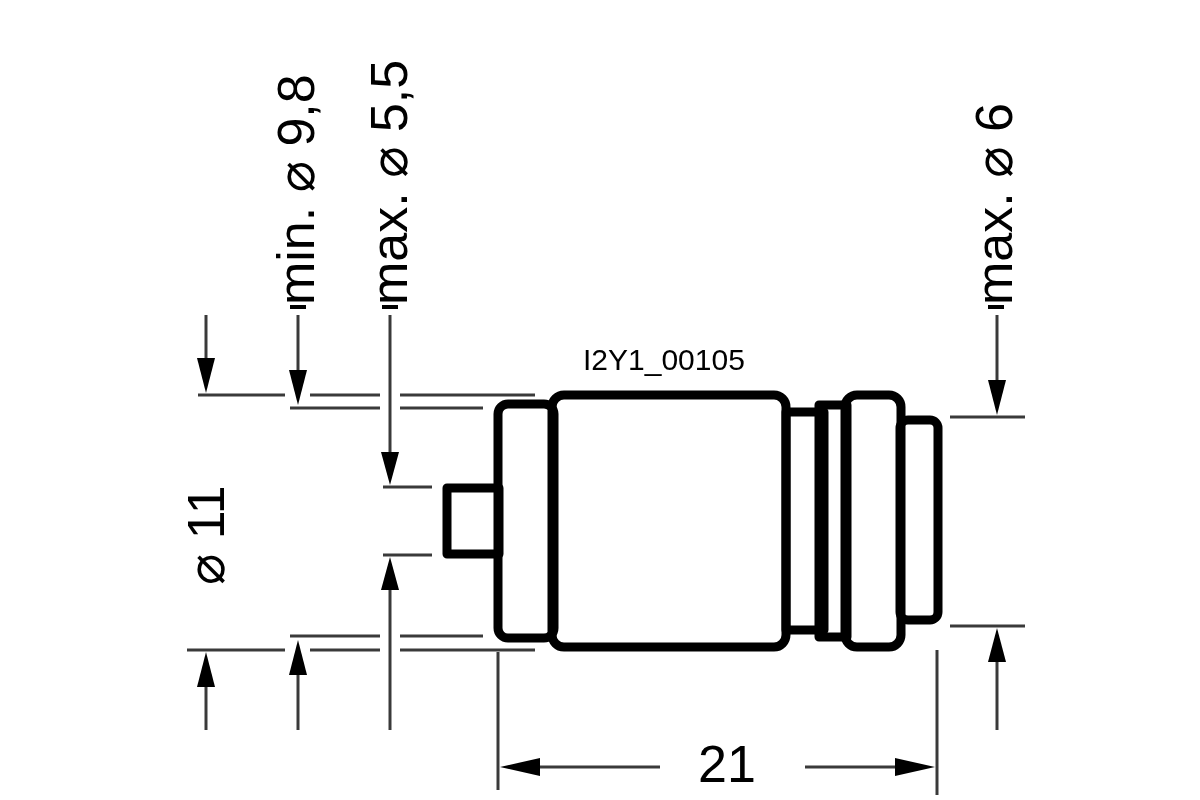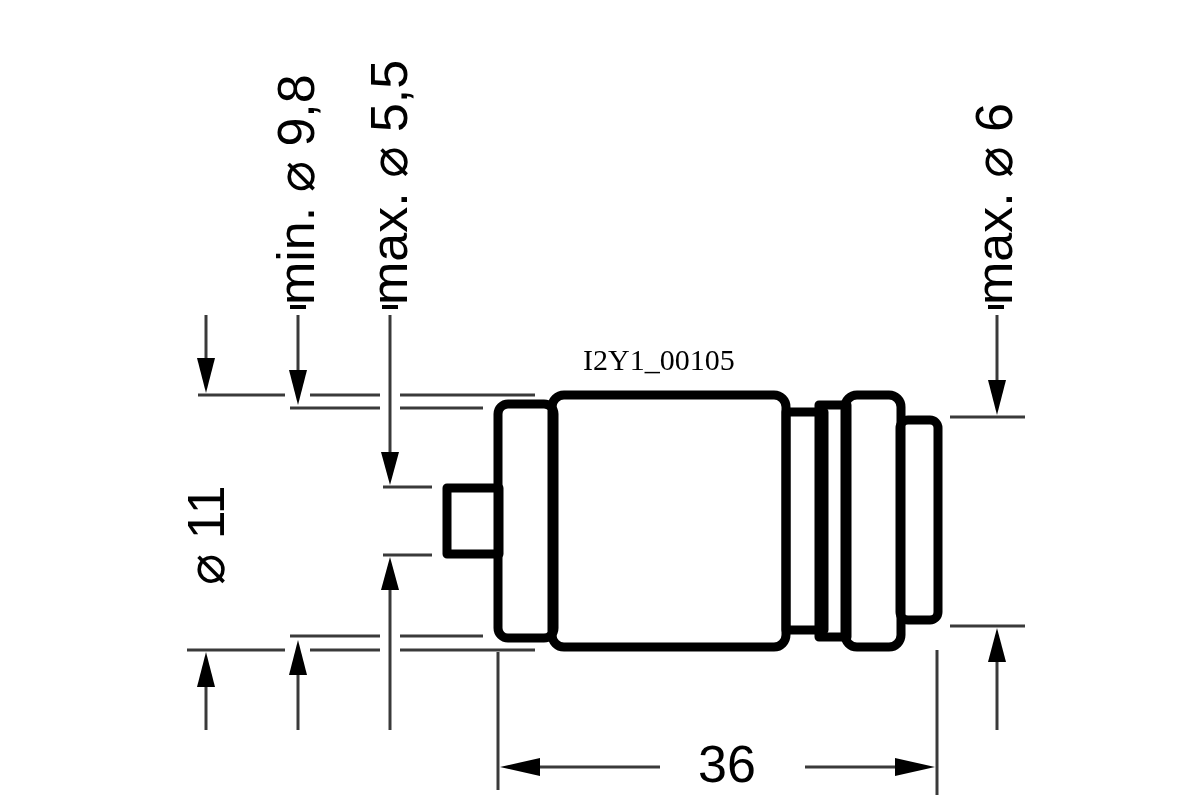--- a/index.html
+++ b/index.html
@@ -10,21 +10,21 @@
       font-family: "Liberation Sans", "DejaVu Sans", sans-serif;
       color: #000;
       white-space: nowrap;
       line-height: 1;
     }
     .vert {
       transform-origin: left top;
       transform: rotate(-90deg);
     }
     .dim-big { font-size: 52px; }
-    .code { font-size: 30px; font-family: Liberation Serif, serif; }
+    .code { font-size: 30px; }
   </style>
 </head>
 <body>
 
 <svg id="drawing" viewBox="0 0 1200 800" xmlns="http://www.w3.org/2000/svg">
 
   <g fill="none" stroke="#000" stroke-width="9" stroke-linejoin="round">
 
     <rect x="498" y="404" width="56" height="234" rx="10" ry="10"></rect>
 
@@ -109,13 +109,13 @@
 <div class="lbl code" style="left:583px; top:345px;">I2Y1_00105</div>
 
 <div class="lbl dim-big vert" style="left:270px; top:305px;">min. ⌀ 9,8</div>
 
 <div class="lbl dim-big vert" style="left:363px; top:305px;">max. ⌀ 5,5</div>
 
 <div class="lbl dim-big vert" style="left:968px; top:305px;">max. ⌀ 6</div>
 
 <div class="lbl dim-big vert" style="left:180px; top:585px;">⌀ 11</div>
 
-<div class="lbl dim-big" style="left:698px; top:738px;">36</div>
+<div class="lbl dim-big" style="left:698px; top:738px;">21</div>
 
 </body></html>

